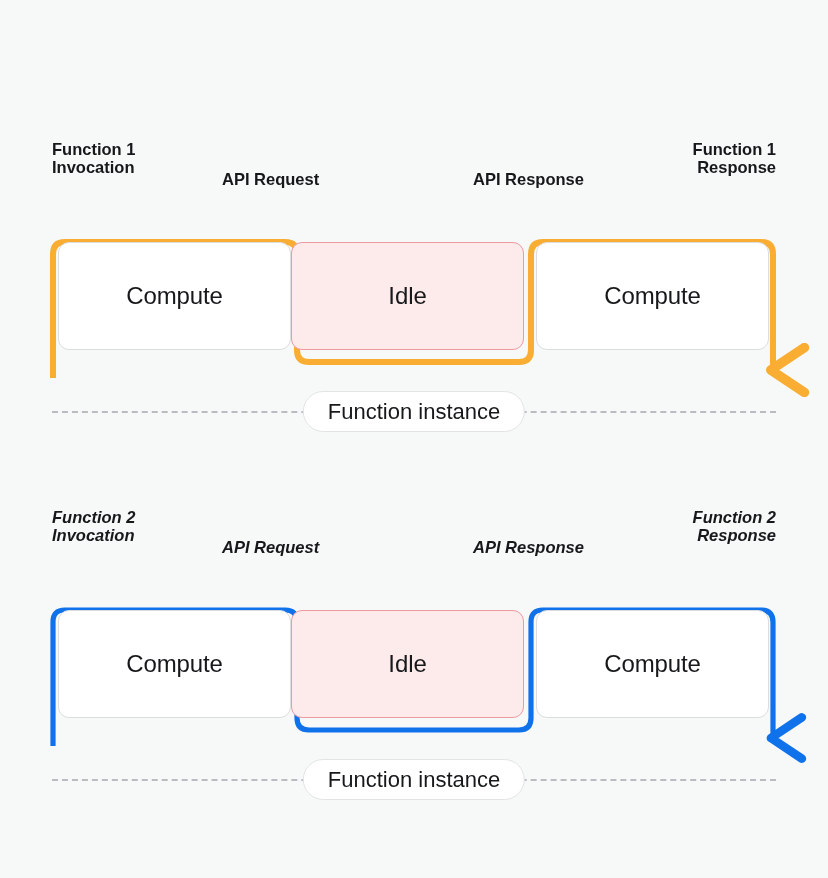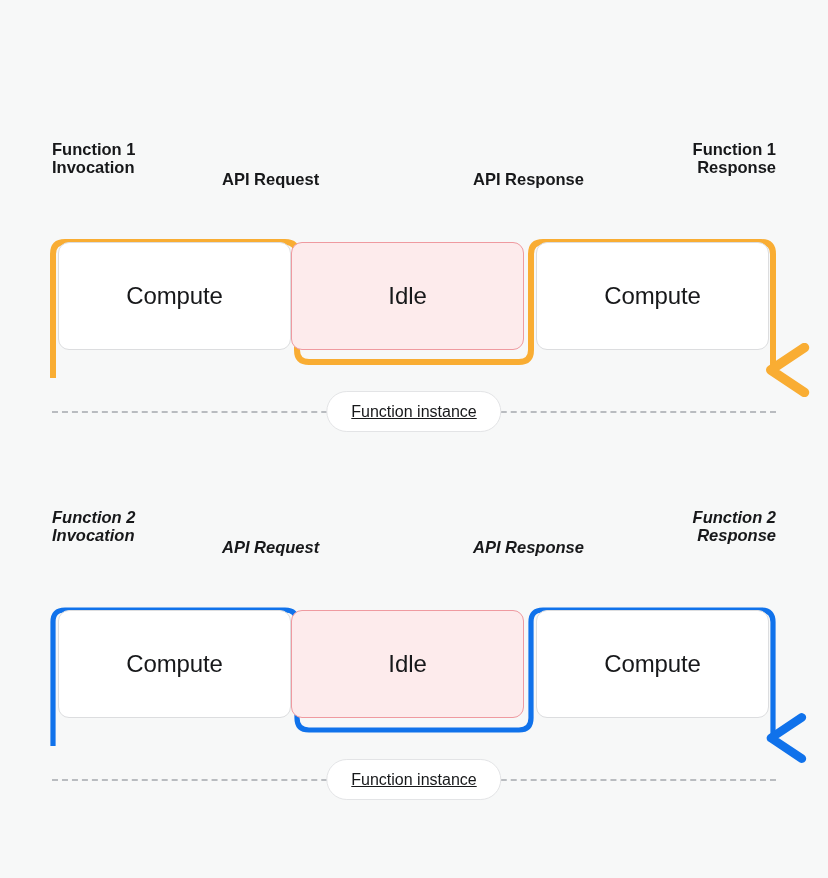--- a/index.html
+++ b/index.html
@@ -123,24 +123,23 @@
     transform: translateX(-50%);
     box-sizing: border-box;
     height: 41px;
     padding: 0 24px;
     background: #ffffff;
     border: 1px solid #e3e4e6;
     border-radius: 21px;
     display: flex;
     align-items: center;
     justify-content: center;
-    font-size: 16px;
+    font-size: 22px;
     color: #17181a;
     white-space: nowrap;
-    text-decoration: underline;
   }
 
   
   #labels-1  { top: 140px; }
   #track-1   { top: 228px; }
   #divider-1 { top: 391px; }
 
   #labels-2  { top: 508px; font-style: italic; }
   #track-2   { top: 596px; }
   #divider-2 { top: 759px; }

